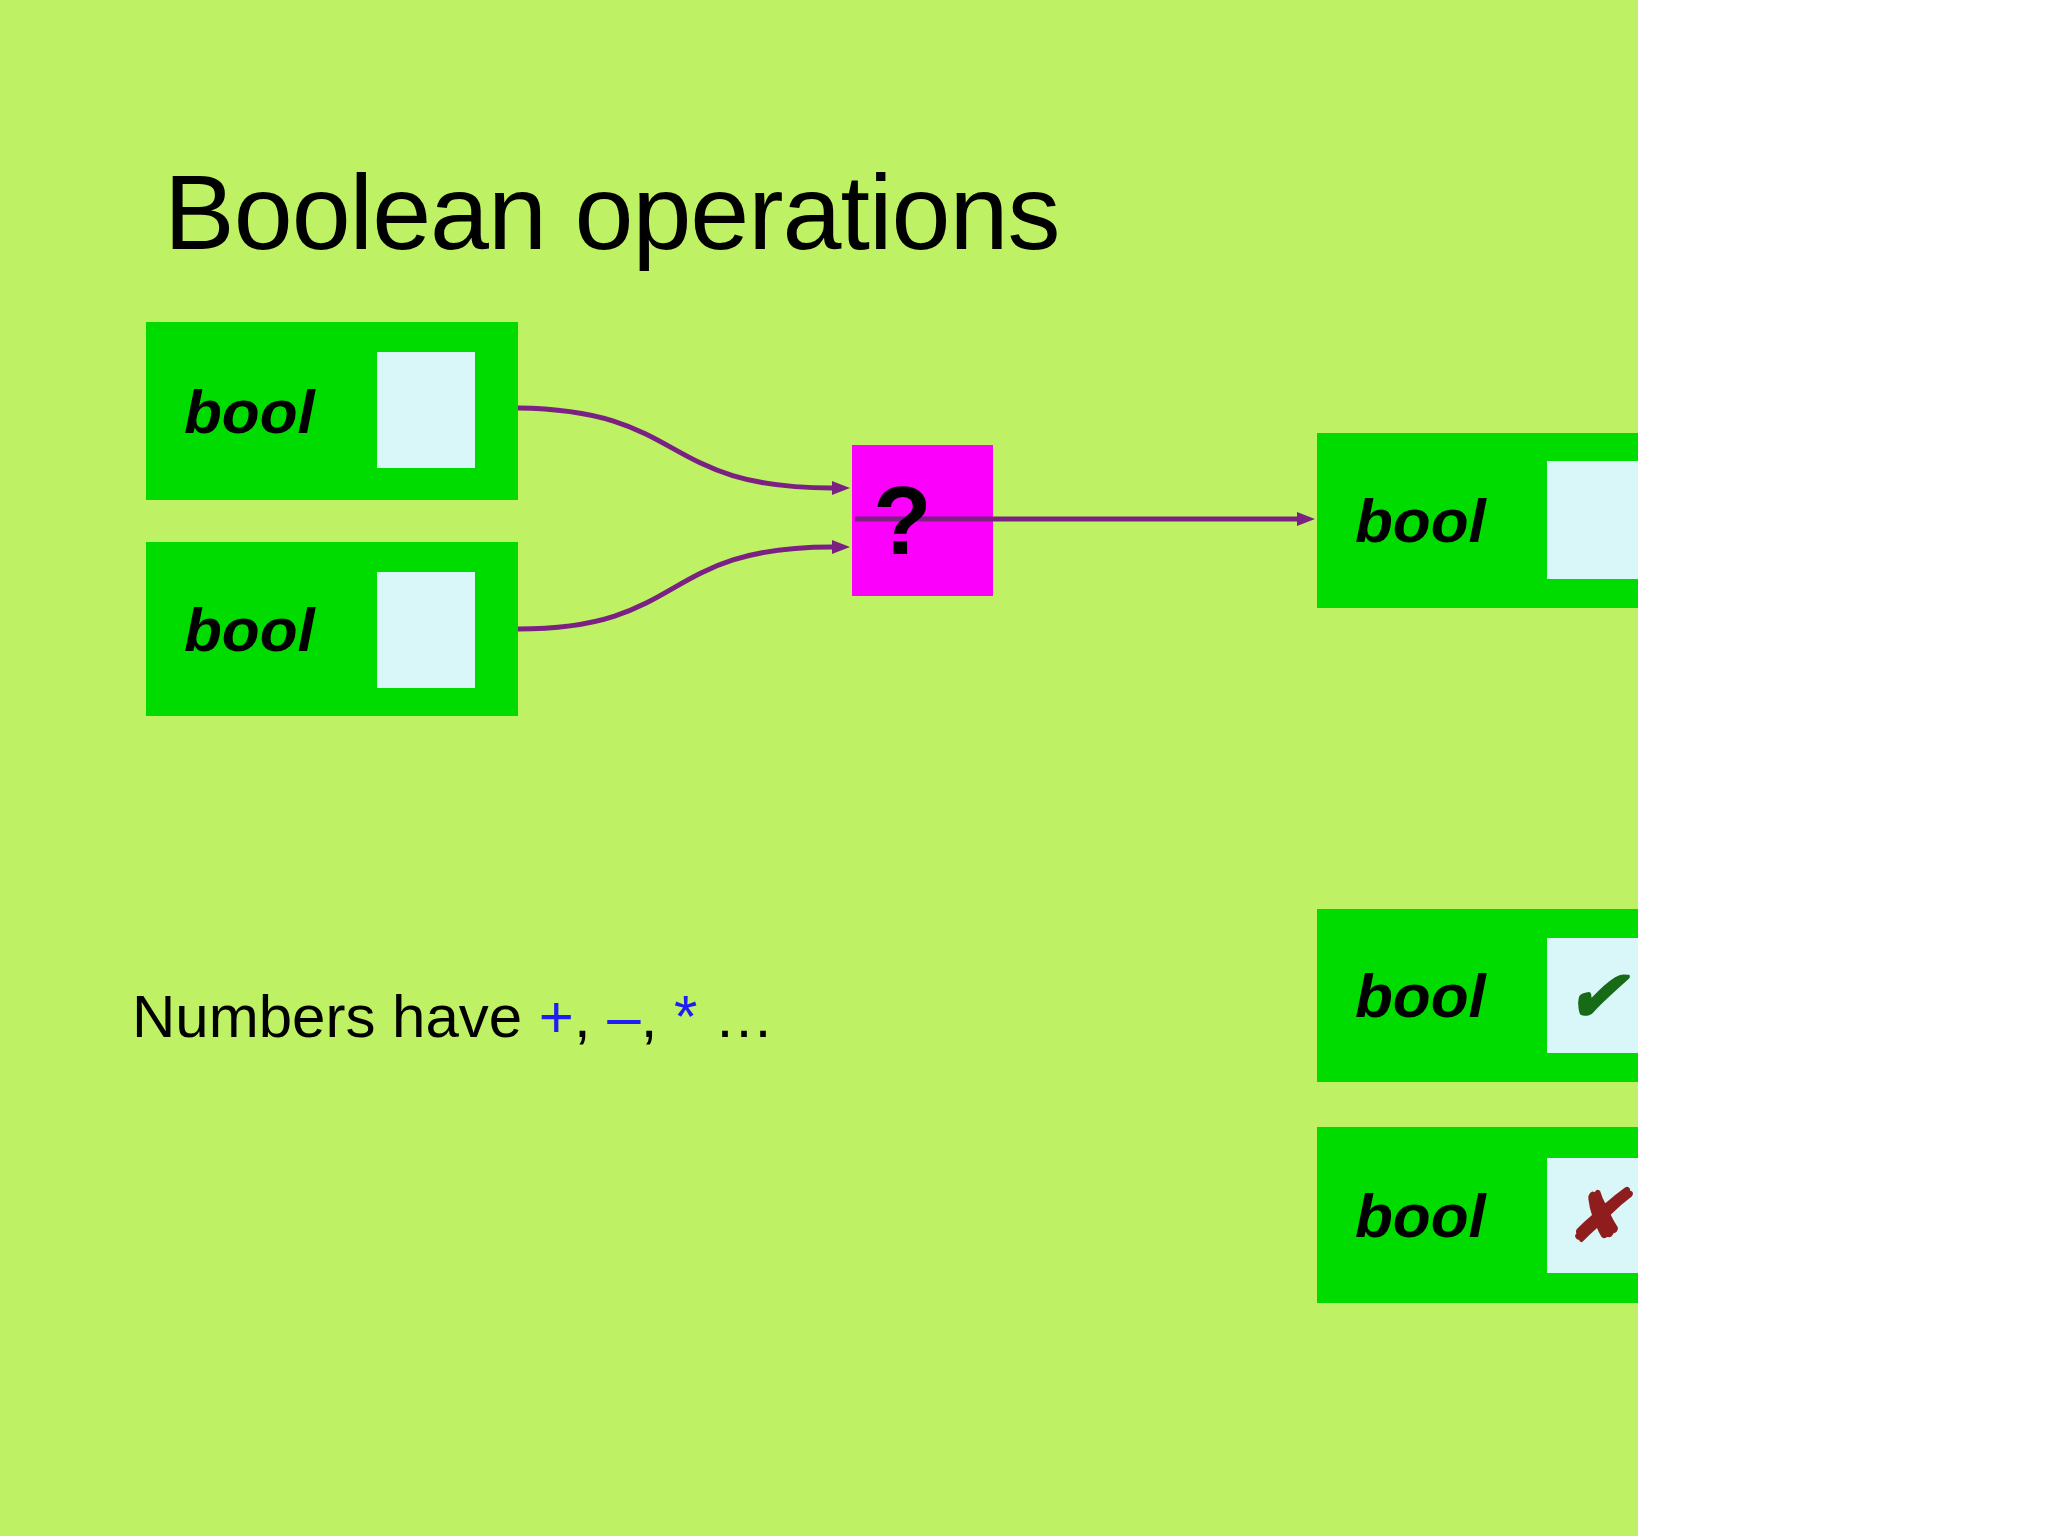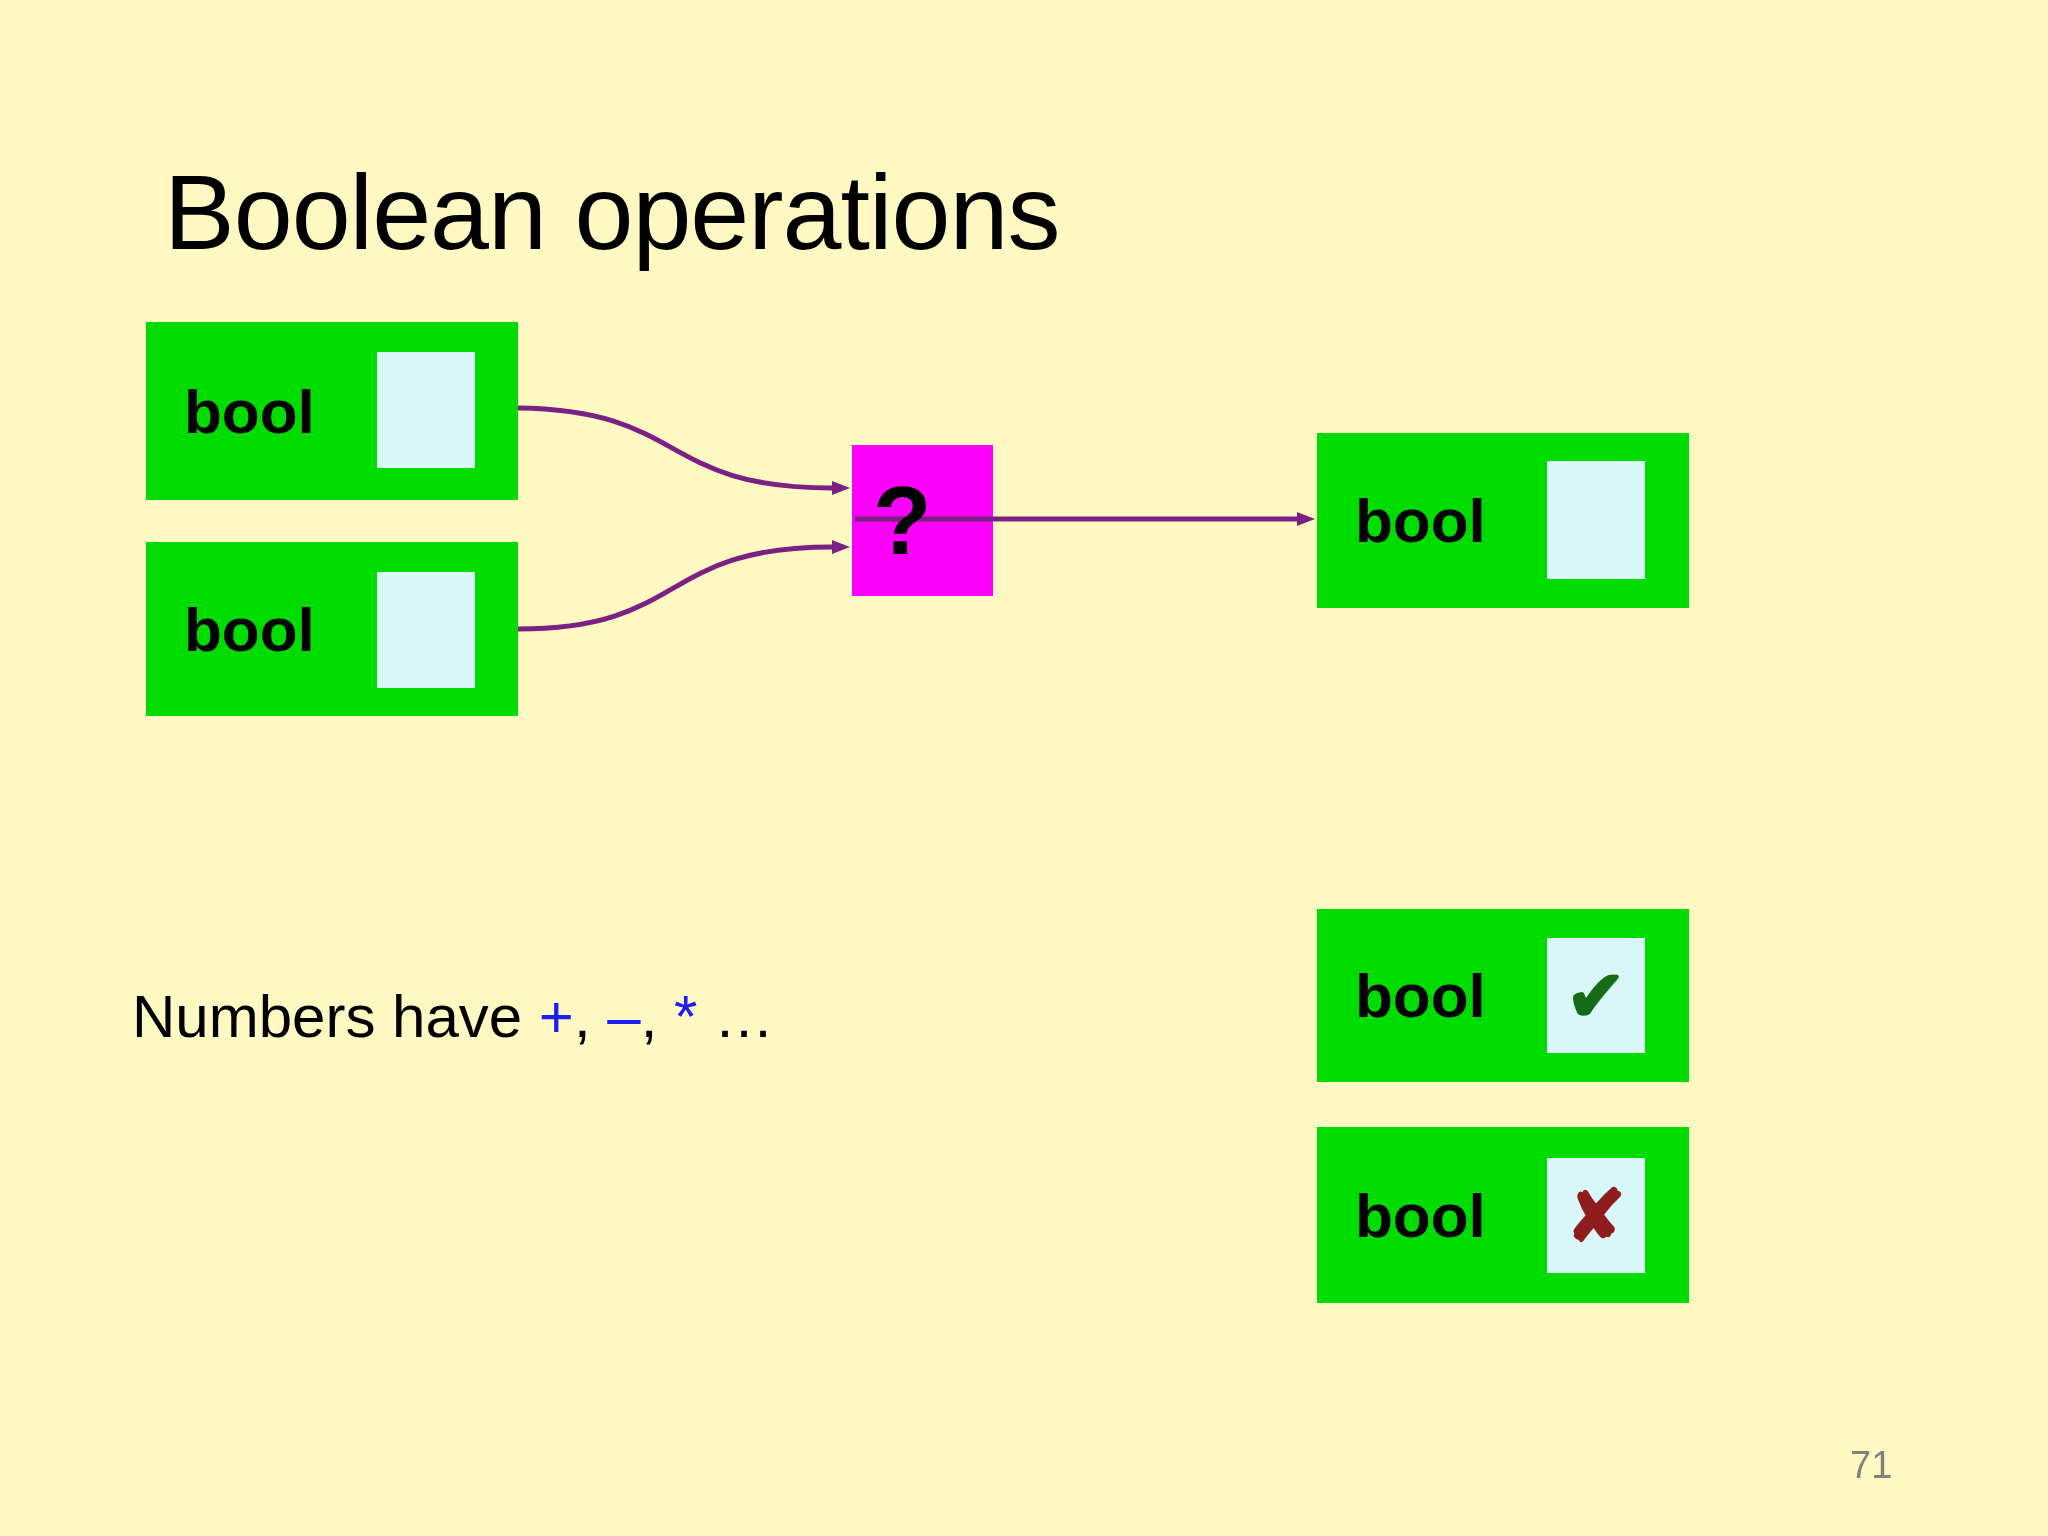--- a/index.html
+++ b/index.html
@@ -1,39 +1,40 @@
 <!DOCTYPE html>
 <html><head>
 <meta charset="utf-8">
 <style>
   html, body { margin: 0; padding: 0; background: #ffffff; }
   .stage {
     position: relative;
-    width: 2048px;
+    width: 1638px;
     height: 1536px;
-    background: #fef9c3;
+    background: #bef264;
     overflow: hidden;
     font-family: "Liberation Sans", sans-serif;
   }
   .title {
     position: absolute;
     left: 164px;
     top: 152px;
     margin: 0;
     font-size: 106px;
     font-weight: 300;
     letter-spacing: -1px;
     color: #000000;
     font-family: "Liberation Sans", sans-serif;
     white-space: nowrap;
   }
   .boolbox {
     position: absolute;
     width: 372px;
     background: #00dc00;
+    font-style: italic;
   }
   .boolbox .label {
     position: absolute;
     left: 38px;
     top: 0;
     bottom: 0;
     display: flex;
     align-items: center;
     font-size: 62px;
     font-weight: bold;

